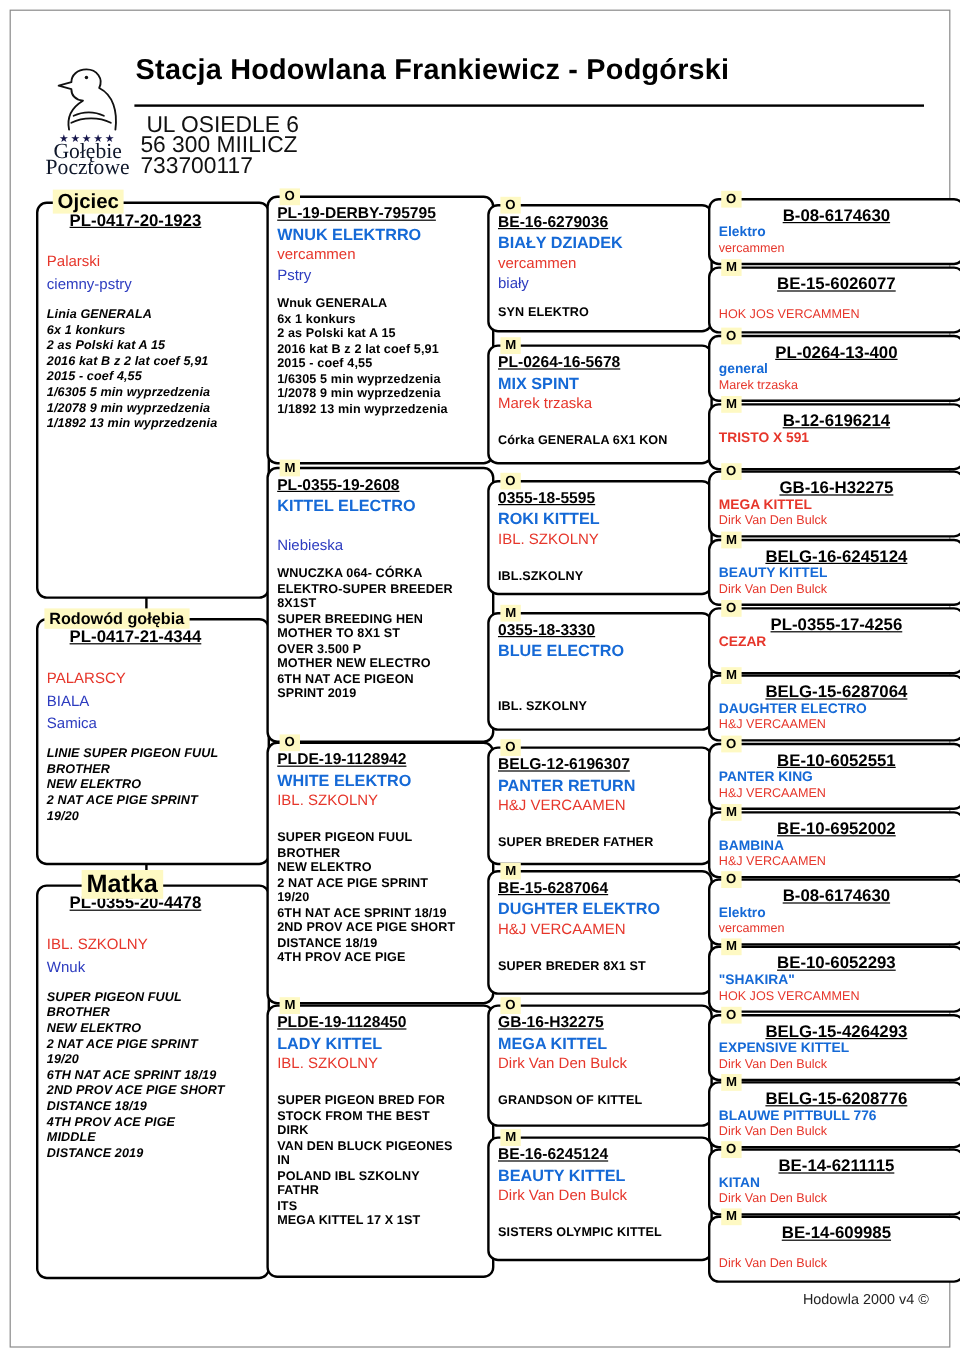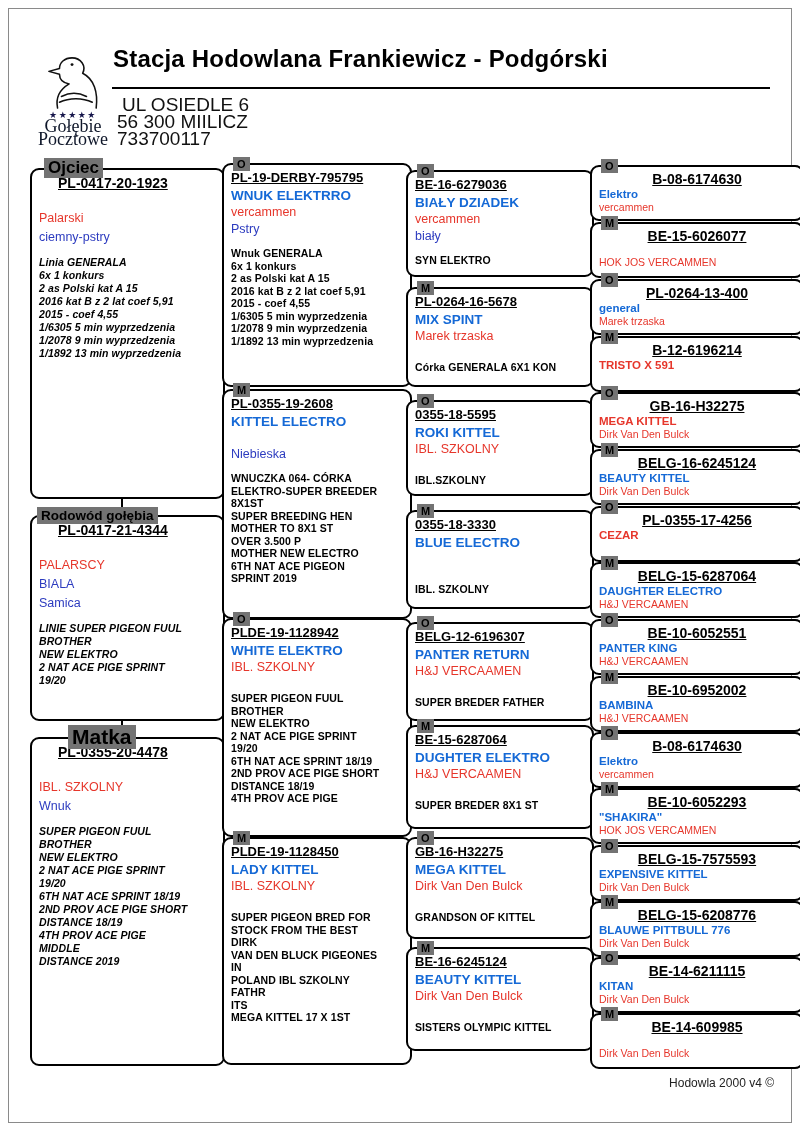--- a/index.html
+++ b/index.html
@@ -13,21 +13,21 @@
   .a1{top:94px;left:122px;}
   .a2{top:111px;}
   .a3{top:128px;}
   .logo{position:absolute;left:34px;top:54px;width:78px;text-align:center;}
   .logo svg{display:block;margin:0 auto;}
   .logo-stars{font-size:9px;letter-spacing:1.5px;color:#15154a;line-height:10px;}
   .logo-w1,.logo-w2{font-family:"Liberation Serif",serif;font-weight:normal;color:#0f172a;font-size:18px;line-height:13px;}
   .footer{position:absolute;top:1076px;right:26px;font-size:12px;color:#222;}
   
   .pbox{position:absolute;border:2px solid #000;border-radius:9px;background:#fff;padding:5px 7px 0;}
-  .gtag{position:absolute;top:-8px;left:9px;background:#737373;padding:0 4px;font-weight:bold;font-size:11px;line-height:14px;white-space:nowrap;}
+  .gtag{position:absolute;top:-8px;left:9px;background:#fef9c3;padding:0 4px;font-weight:bold;font-size:11px;line-height:14px;white-space:nowrap;}
   .t-ojciec .gtag{font-size:17px;top:-12px;left:12px;line-height:20px;}
   .t-rodowod .gtag{font-size:13.5px;top:-10px;left:5px;line-height:17px;}
   .t-matka .gtag{font-size:21px;top:-14px;left:36px;line-height:24px;}
   .ring{font-weight:bold;font-size:13px;text-decoration:underline;white-space:nowrap;margin-bottom:2px;}
   .c1 .ring{font-size:14px;margin-left:19px;}
   .ln{white-space:nowrap;font-size:12.5px;line-height:17px;}
   .c1 .ln{line-height:19px;}
   .ln-name{color:var(--name-blue,#1569d6);font-weight:bold;font-size:13.5px;}
   .ln-red{color:var(--owner-red,#e6362b);}
   .ln-blue{color:var(--desc-blue,#2c3bbf);}
@@ -320,21 +320,21 @@
     <div class="ln ln-red">vercammen</div>
   </div>
 <div class="pbox c4" style="left:590px;top:788px;width:196px;height:48px">
     <span class="gtag">M</span>
     <div class="ring">BE-10-6052293</div>
     <div class="ln ln-name">"SHAKIRA"</div>
     <div class="ln ln-red">HOK JOS VERCAMMEN</div>
   </div>
 <div class="pbox c4" style="left:590px;top:845px;width:196px;height:48px">
     <span class="gtag">O</span>
-    <div class="ring">BELG-15-7575593</div>
+    <div class="ring">BELG-15-4264293</div>
     <div class="ln ln-name">EXPENSIVE KITTEL</div>
     <div class="ln ln-red">Dirk Van Den Bulck</div>
   </div>
 <div class="pbox c4" style="left:590px;top:901px;width:196px;height:48px">
     <span class="gtag">M</span>
     <div class="ring">BELG-15-6208776</div>
     <div class="ln ln-name">BLAUWE PITTBULL 776</div>
     <div class="ln ln-red">Dirk Van Den Bulck</div>
   </div>
 <div class="pbox c4" style="left:590px;top:957px;width:196px;height:48px">

